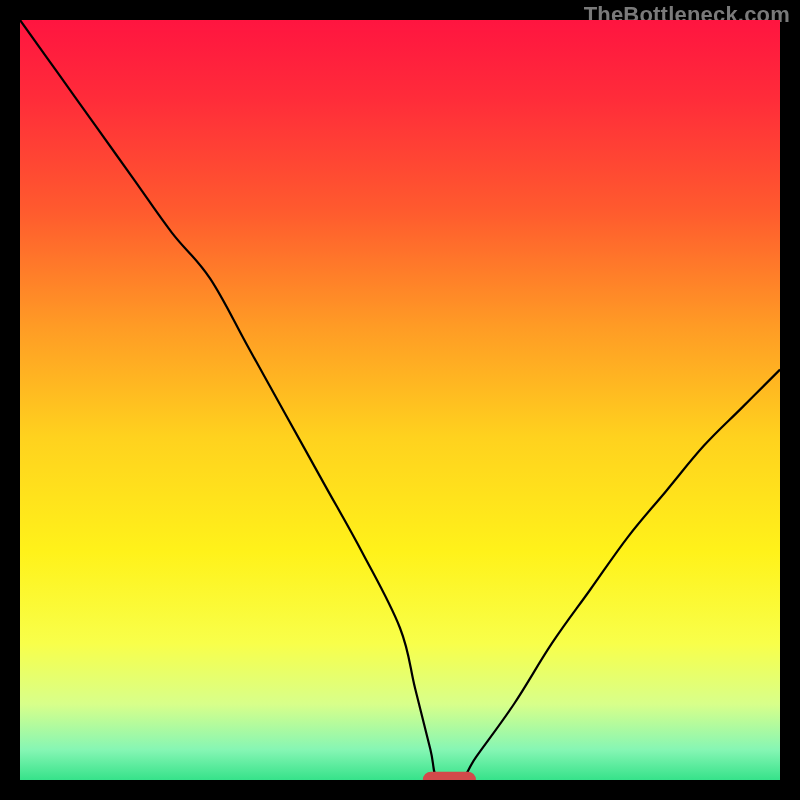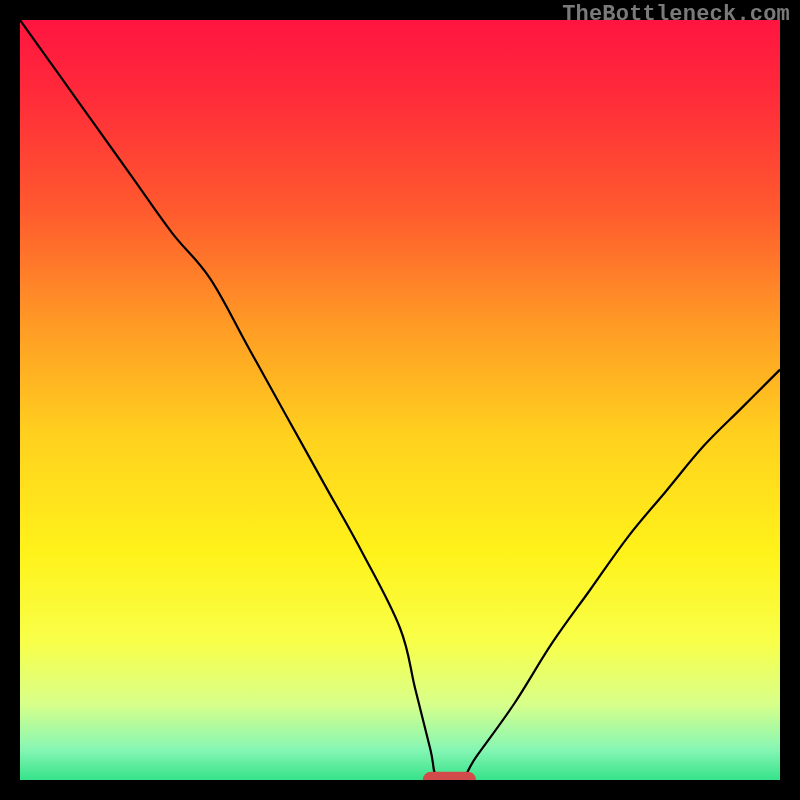--- a/index.html
+++ b/index.html
@@ -11,21 +11,20 @@
     overflow: hidden;
     font-family: Arial, Helvetica, sans-serif;
   }
   .frame {
     position: absolute;
     left: 0;
     top: 0;
     width: 800px;
     height: 800px;
     background: #000;
-    font-family: Liberation Mono, monospace;
   }
   .plot-area {
     position: absolute;
     left: 20px;
     top: 20px;
     width: 760px;
     height: 760px;
   }
   .plot-area svg {
     display: block;

